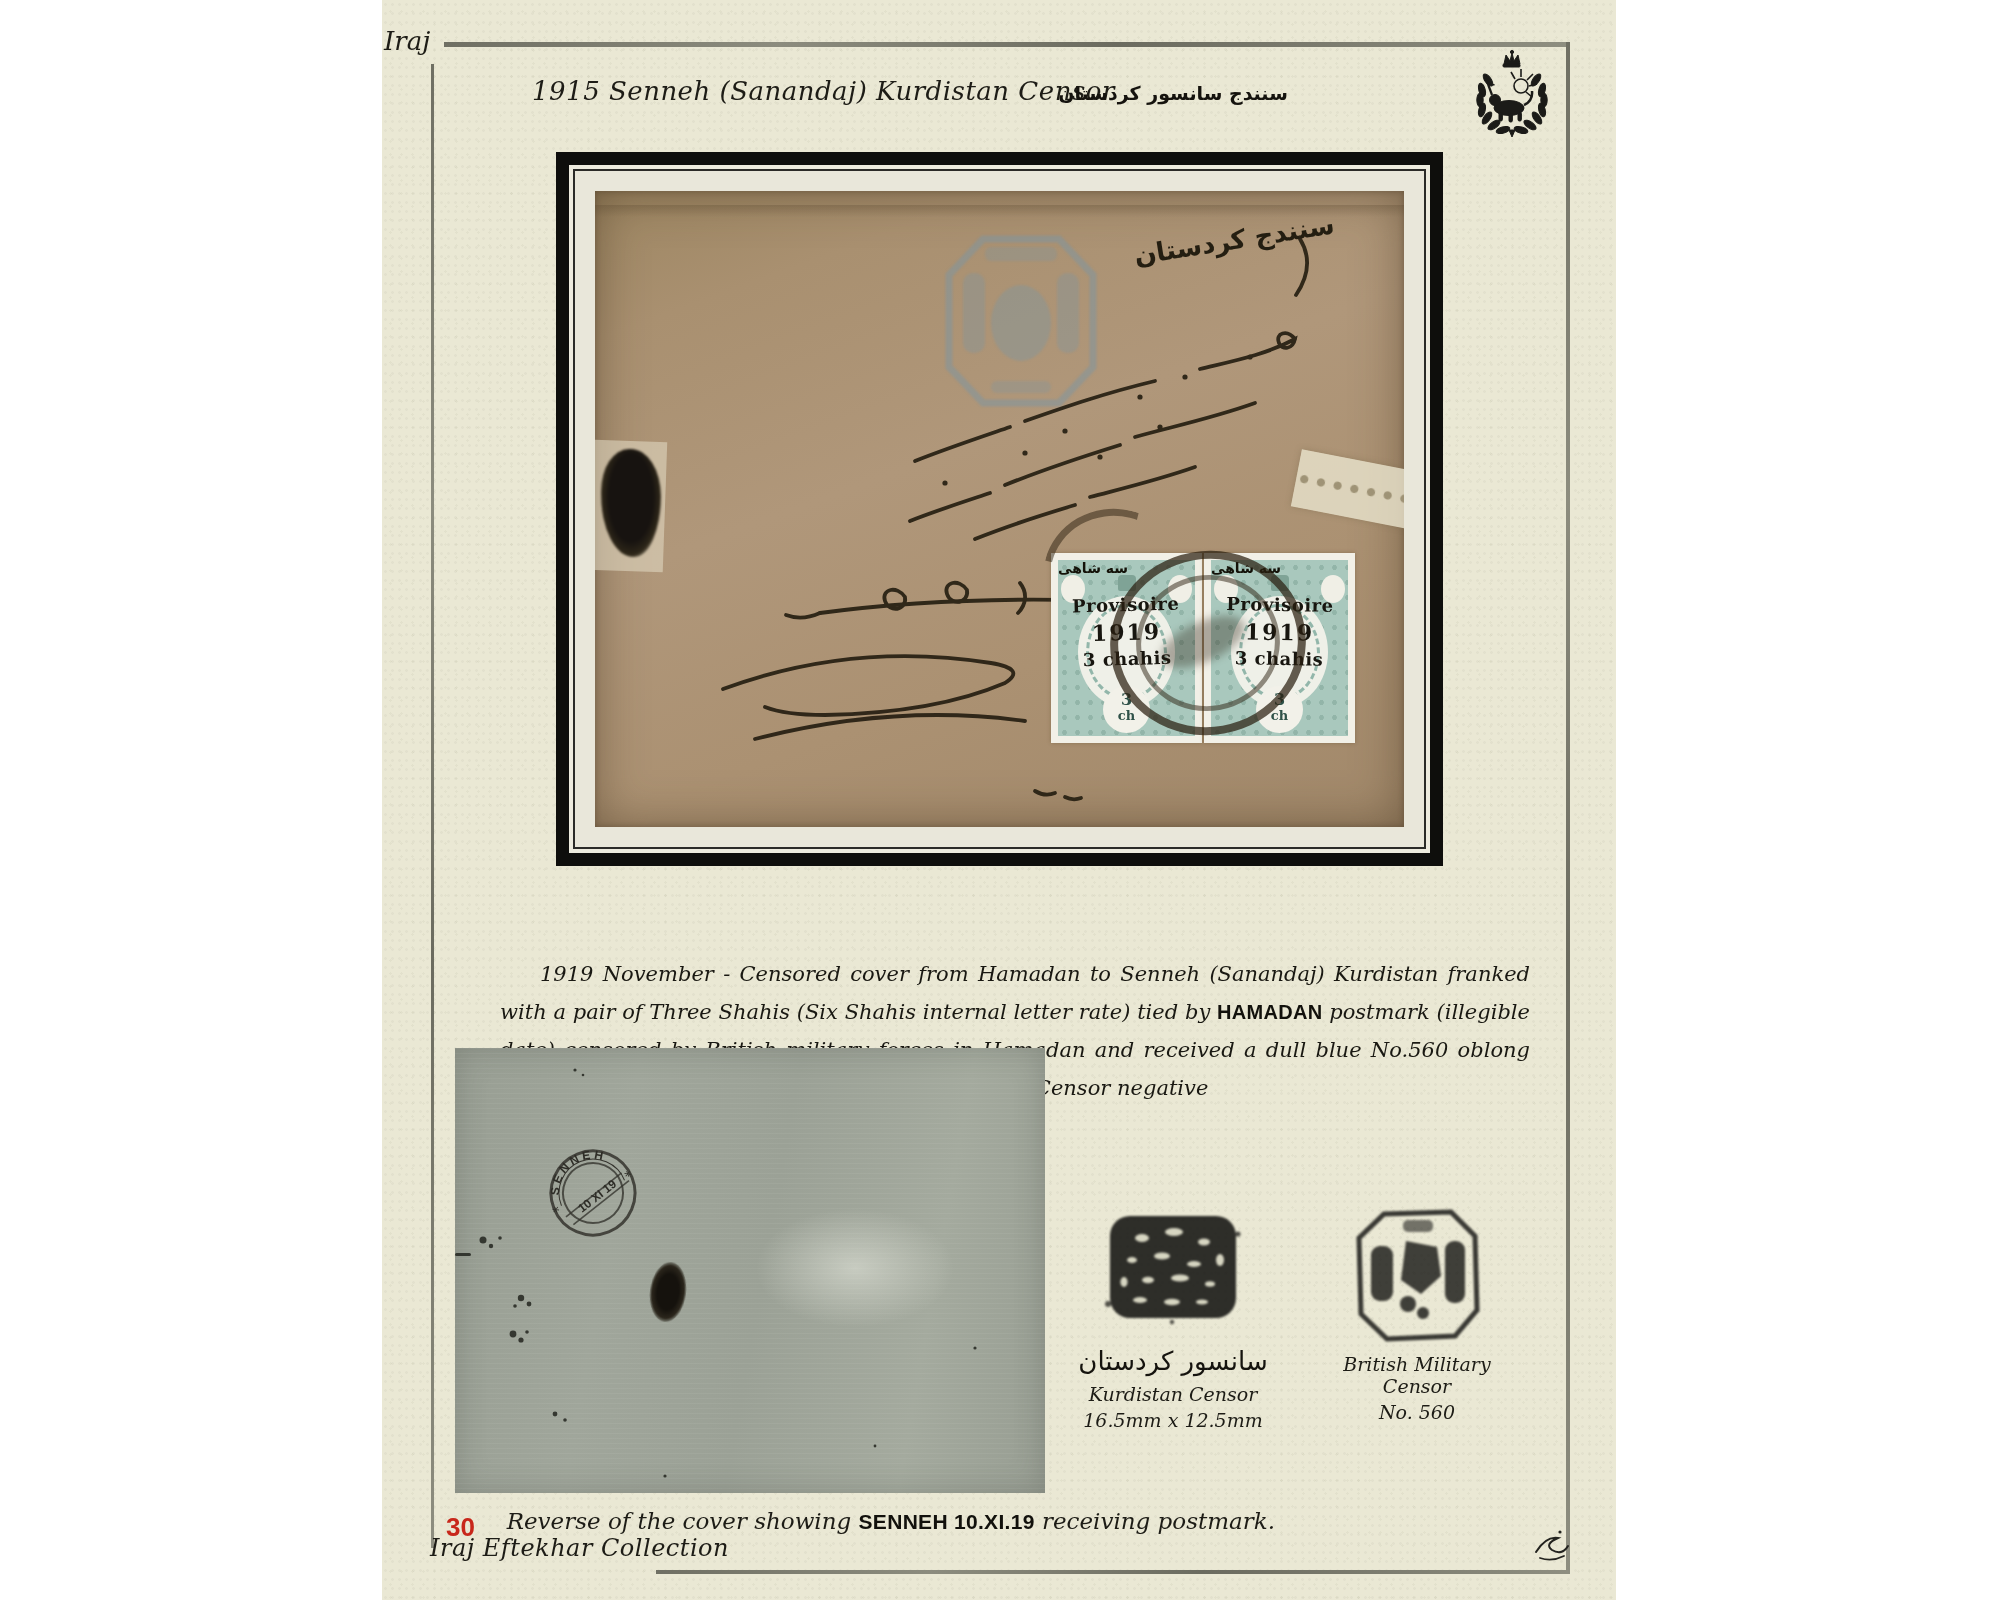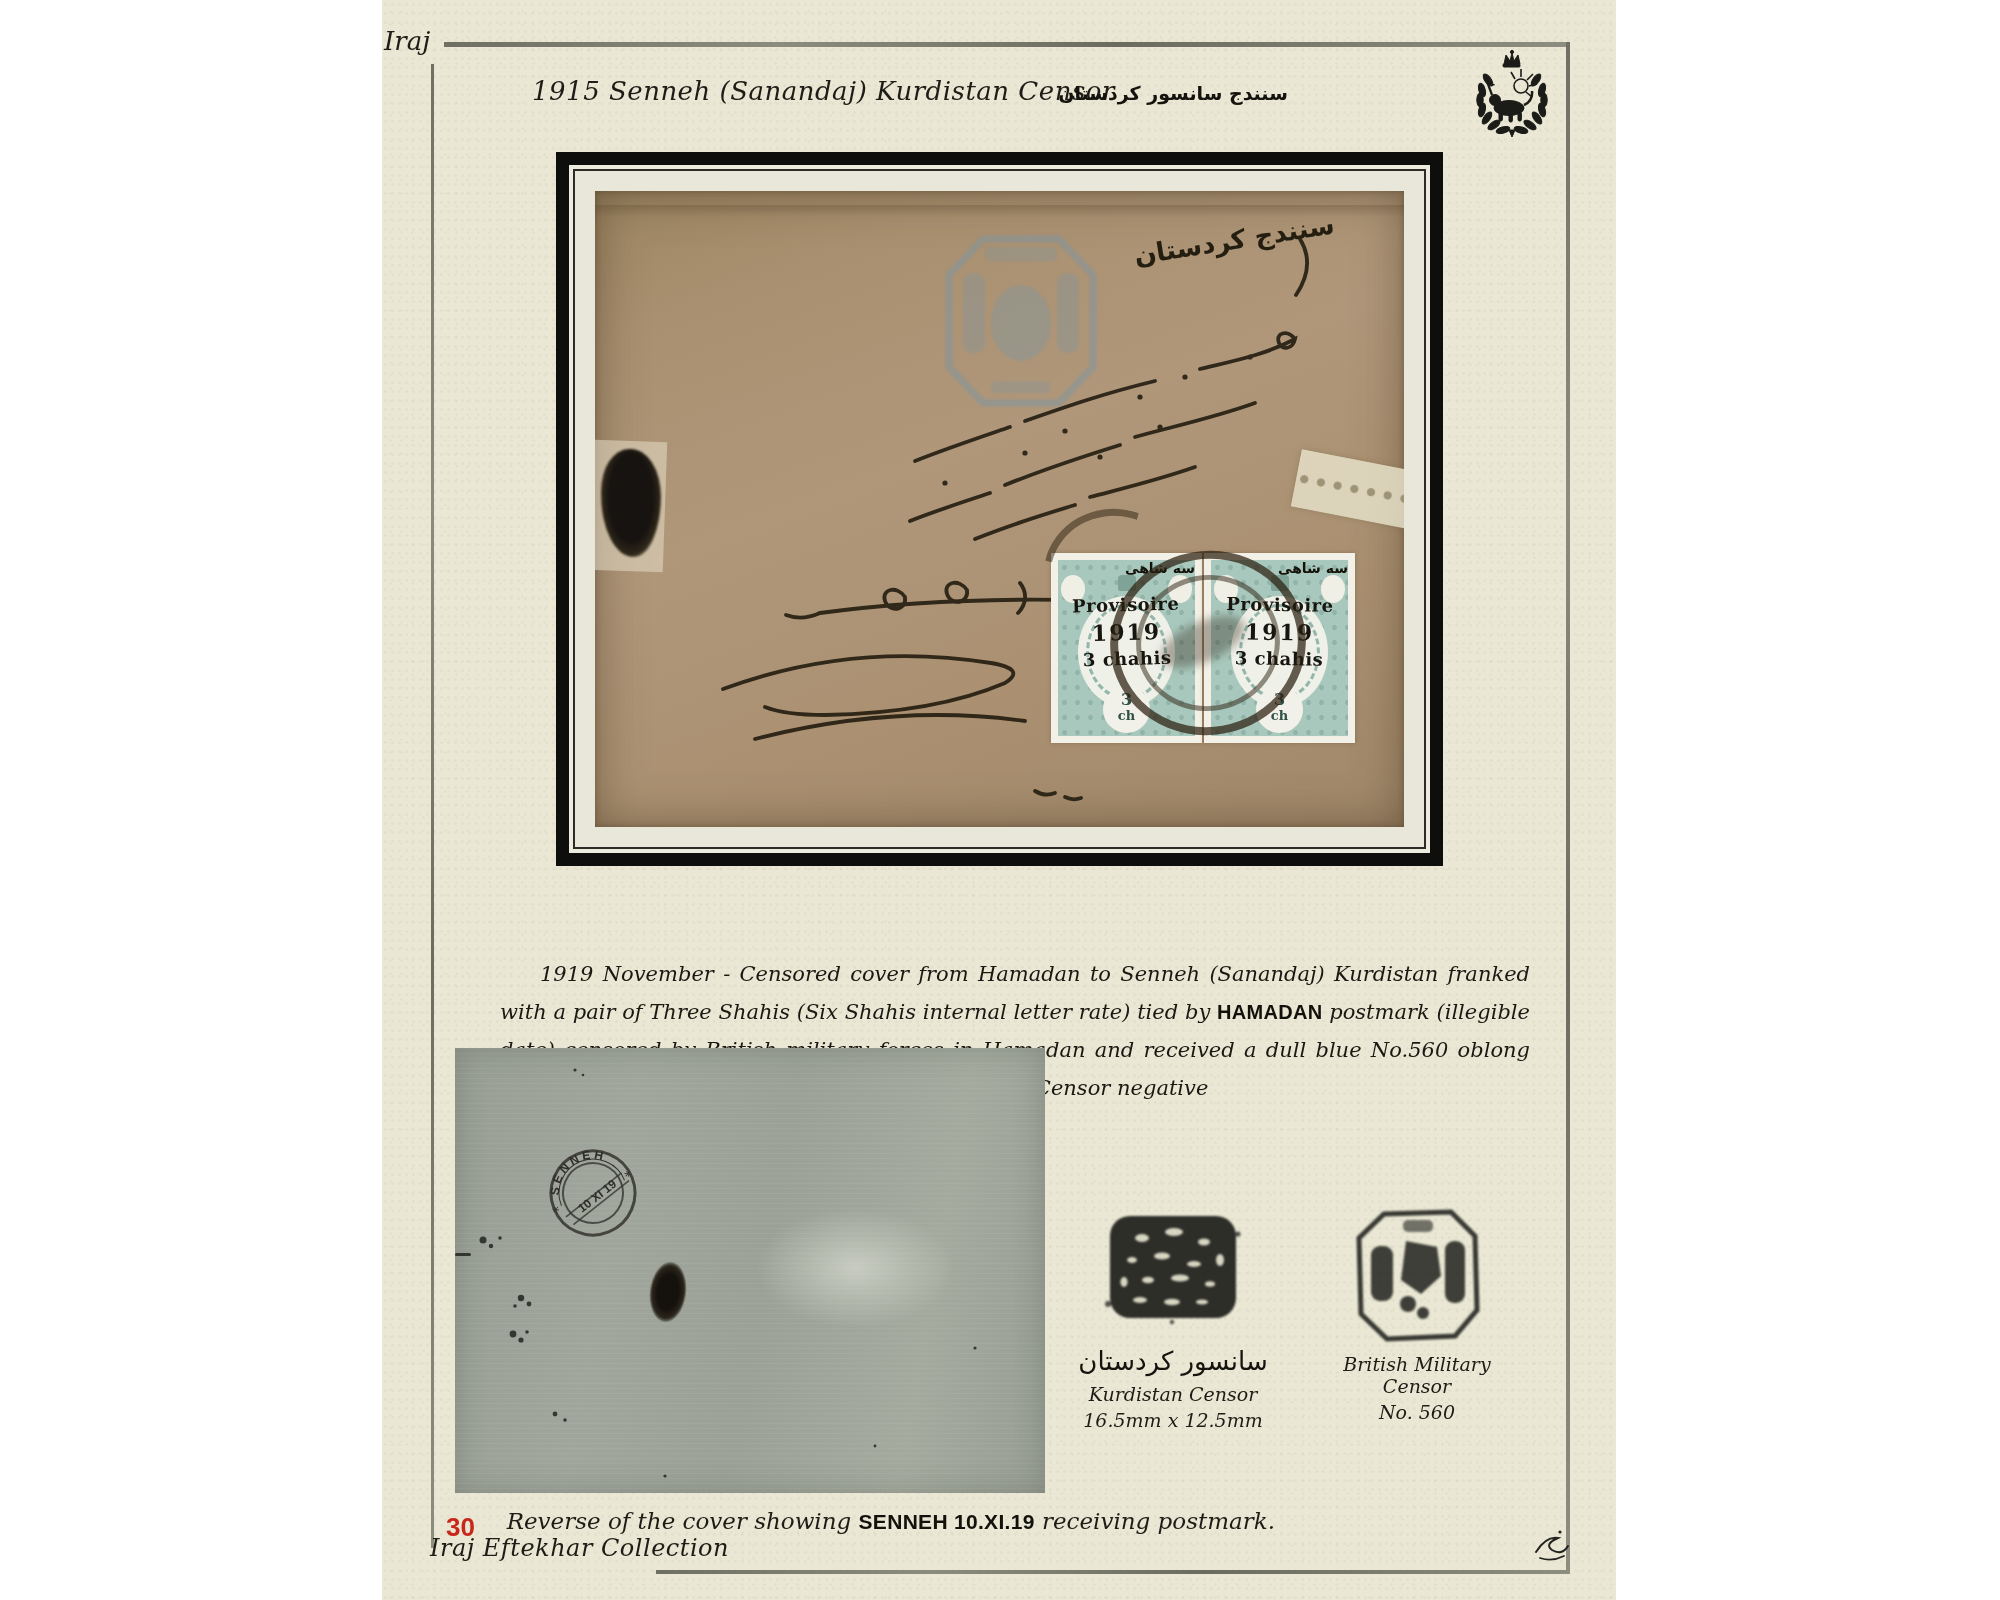--- a/index.html
+++ b/index.html
@@ -60,21 +60,21 @@
       background:#7fa396;border-radius:4px 4px 2px 2px;}
   .stamp-center{position:absolute;left:20px;top:36px;width:97px;height:112px;background:#eff0e8;
       border-radius:50%;}
   .stamp-center .ring{position:absolute;left:8px;top:8px;right:8px;bottom:8px;
       border:3px dashed #92b6aa;border-radius:50%;}
   .stamp-value{position:absolute;left:45px;top:126px;width:47px;height:47px;background:#f2f1e9;
       border-radius:50%;text-align:center;color:#2f5148;font-weight:bold;
       font-family:"DejaVu Serif",serif;}
   .stamp-value .num{display:block;font-size:16px;line-height:18px;margin-top:5px;}
   .stamp-value .unit{display:block;font-size:13px;line-height:13px;}
-  .stamp-fa{position:absolute;left:0;top:0;width:100%;text-align:right;font-size:14px;
+  .stamp-fa{position:absolute;left:0;top:0;width:100%;text-align:left;font-size:14px;
       font-weight:bold;color:#141209;font-family:"DejaVu Sans",sans-serif;}
   .overprint{position:absolute;left:0;top:32px;width:100%;text-align:center;color:#17150f;
       font-family:"DejaVu Serif",serif;font-weight:bold;}
   .overprint .l1{display:block;font-size:18px;line-height:26px;letter-spacing:.5px;}
   .overprint .l2{display:block;font-size:22px;line-height:28px;letter-spacing:2px;}
   .overprint .l3{display:block;font-size:18px;line-height:26px;letter-spacing:.5px;}
   .st-left .overprint{transform:rotate(-1.5deg);}
   .st-right .overprint{transform:rotate(1deg);}
   #postmark-main{position:absolute;left:515px;top:360px;width:180px;height:168px;border-radius:50%;
       border:8px solid rgba(43,32,16,.72);transform:rotate(-10deg);}

